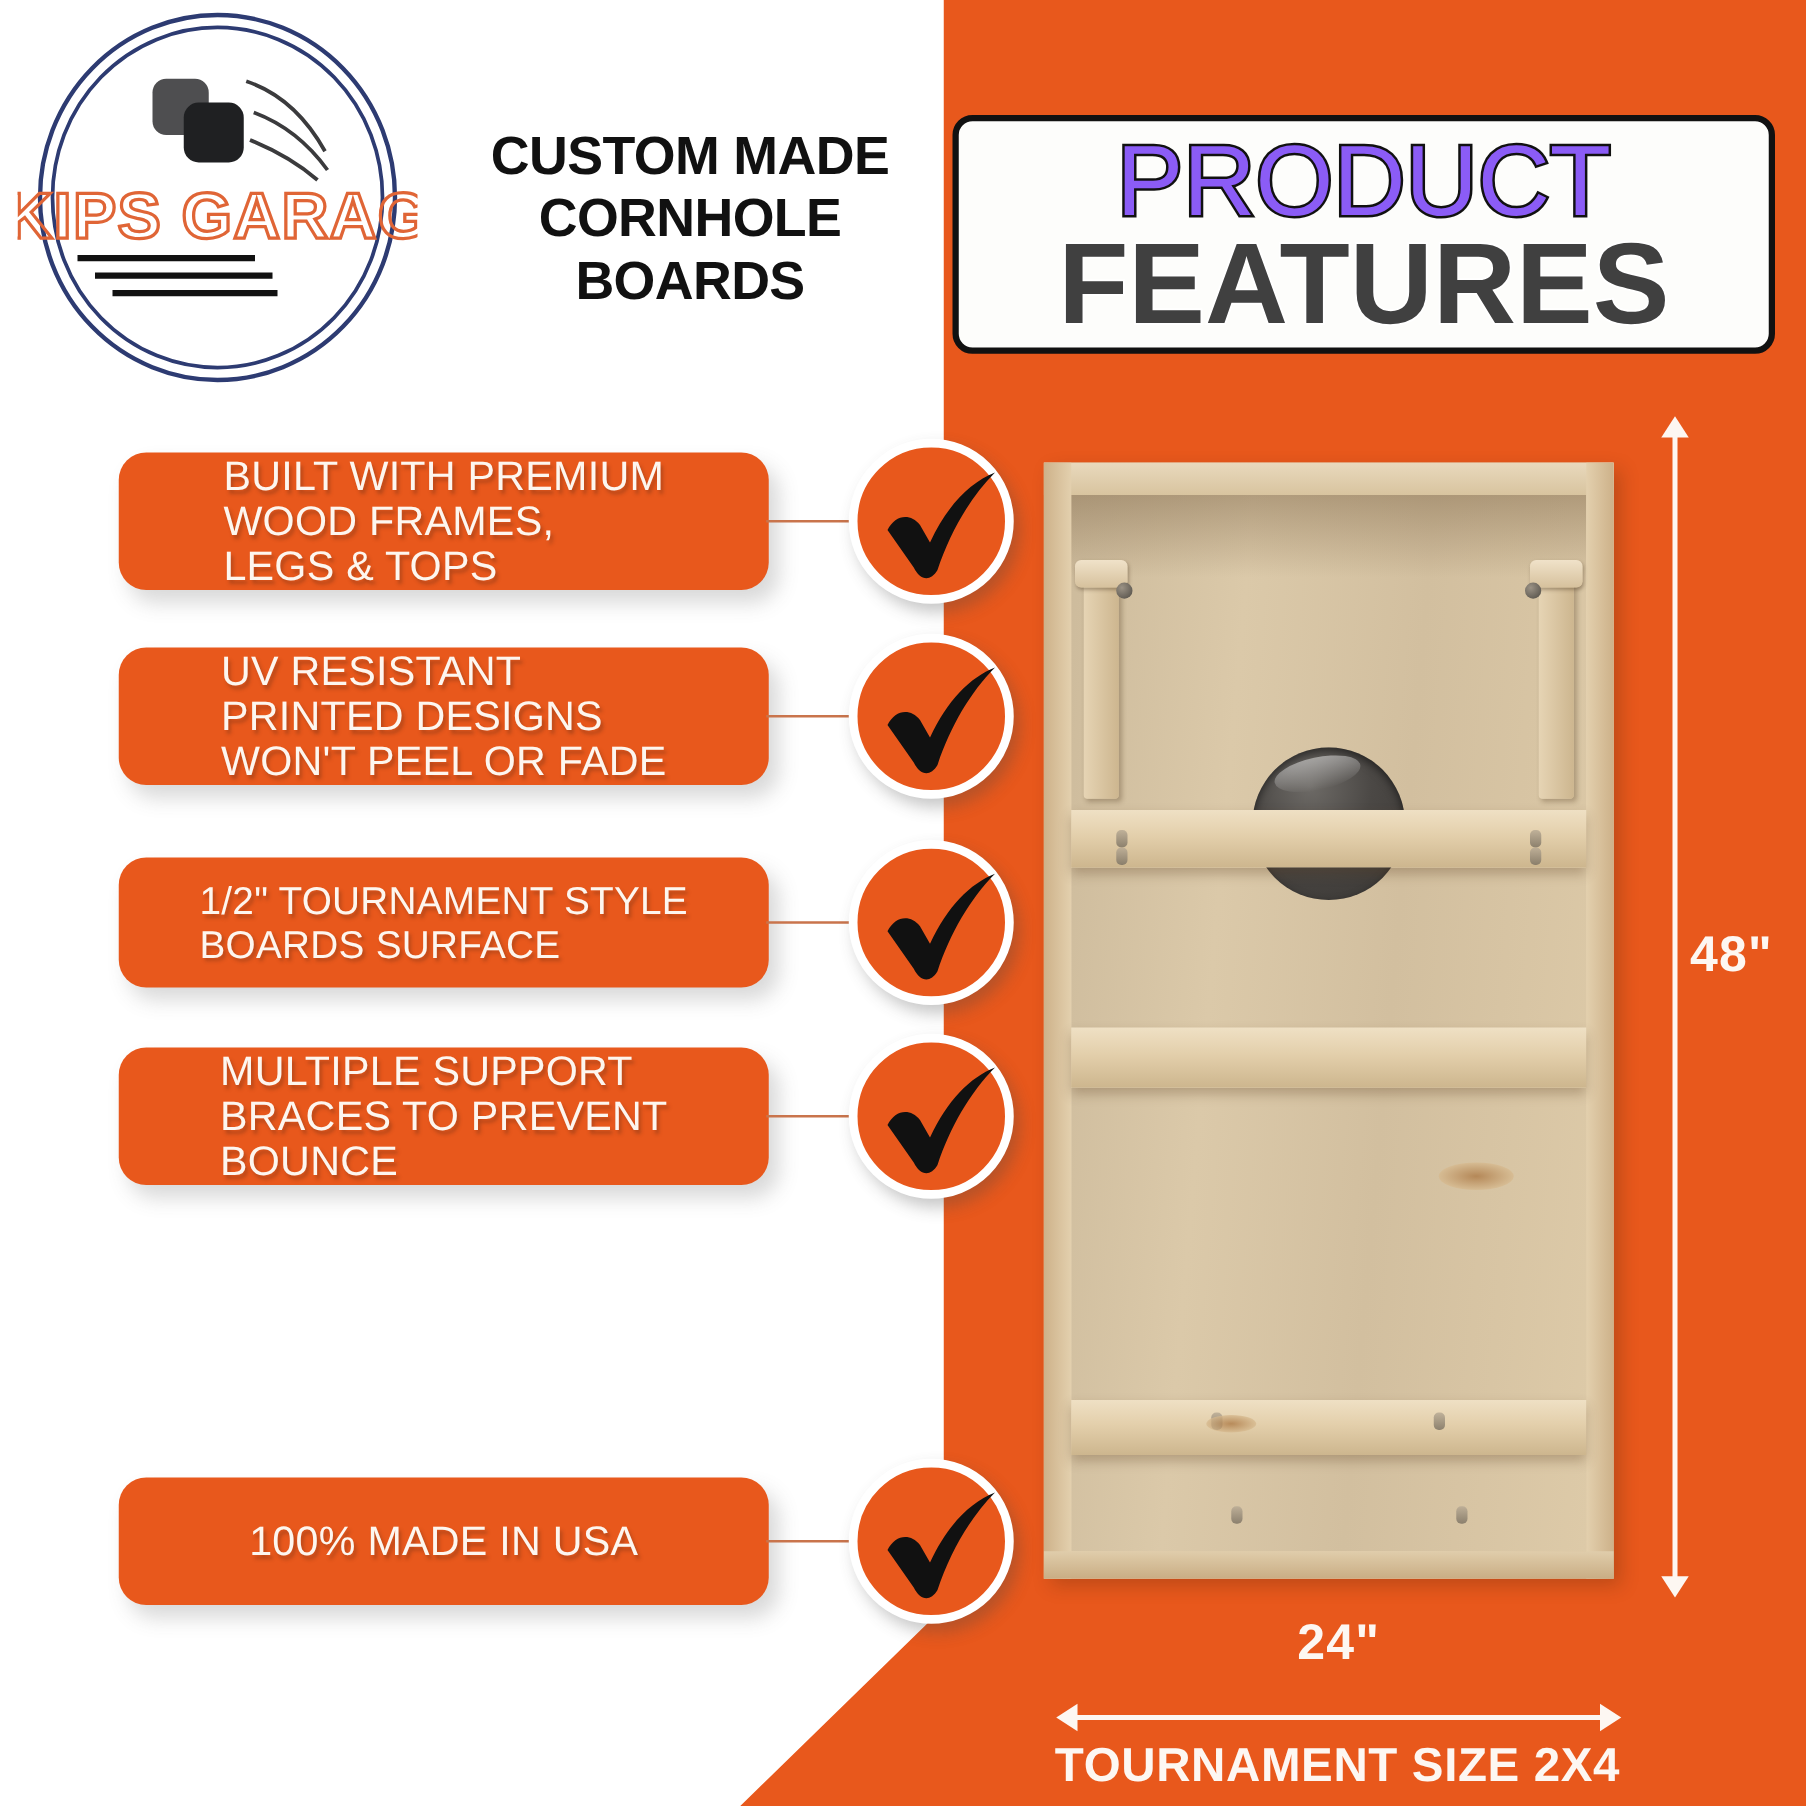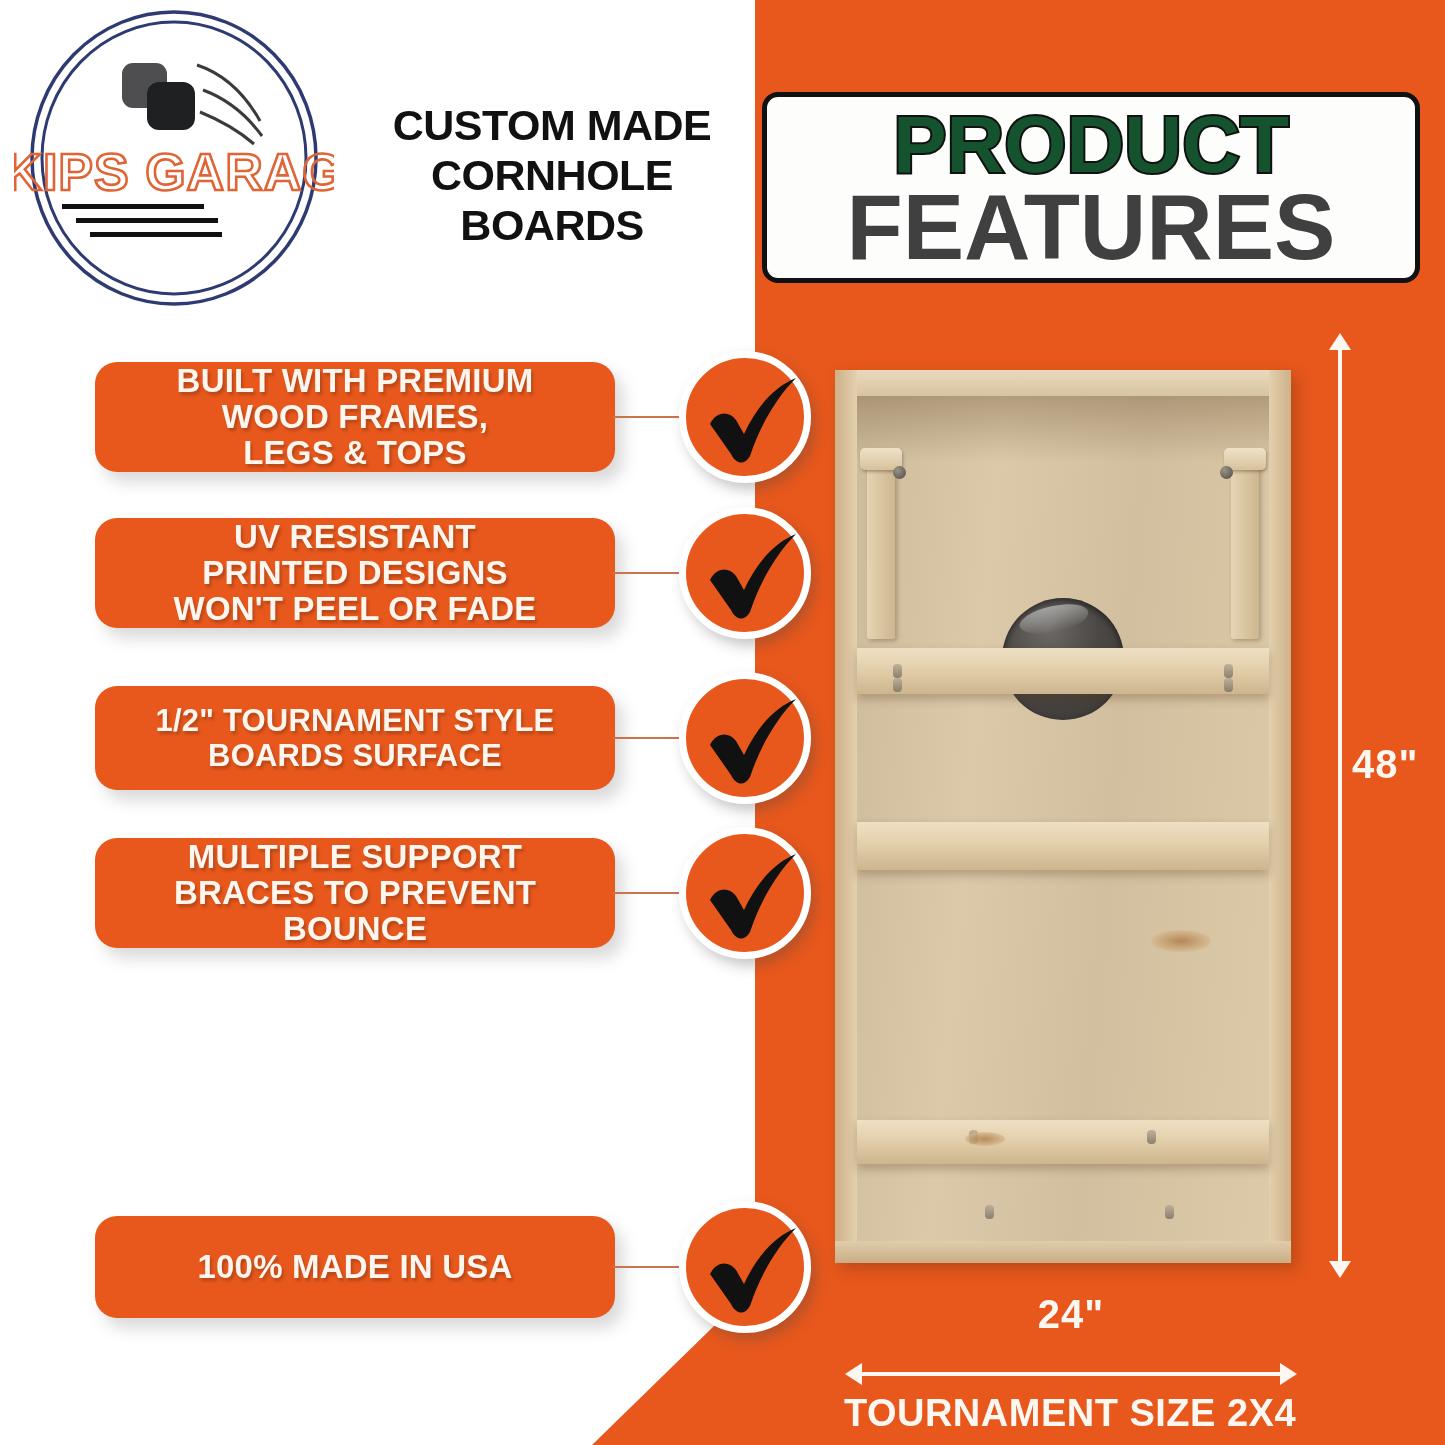--- a/index.html
+++ b/index.html
@@ -33,43 +33,43 @@
   .headline div{white-space:nowrap;}
 
   
   .pf-box{
     position:absolute;left:762px;top:92px;width:658px;height:191px;
     background:#fdfdfb;border:5px solid #111;border-radius:16px;
     box-sizing:border-box;
     display:flex;flex-direction:column;align-items:center;justify-content:center;
   }
   .pf-product{
-    font-weight:bold;font-size:80px;line-height:76px;
-    color:#14532d;letter-spacing:0px;
+    font-weight:normal;font-size:80px;line-height:76px;
+    color:#8b5cf6;letter-spacing:0px;
     -webkit-text-stroke:4px #111;
     paint-order:stroke fill;
   }
   .pf-features{
     font-weight:bold;font-size:92px;line-height:84px;
     color:#404040;letter-spacing:0px;margin-top:2px;
     -webkit-text-stroke:3px #ffffff;
     paint-order:stroke fill;
   }
 
   
   .feature-row{position:absolute;left:0;width:830px;height:140px;}
   .pill{
     position:absolute;left:95px;top:0;width:520px;height:100%;
     background:#E8581C;border-radius:22px;
     box-shadow:8px 10px 16px rgba(80,80,80,0.22);
     display:flex;align-items:center;justify-content:center;
     box-sizing:border-box;padding:0 18px;
   }
   .pill-text{
-    color:#fdf6ef;text-align:center;font-weight:bold;
+    color:#fdf6ef;text-align:left;font-weight:normal;
     font-size:33px;line-height:36px;letter-spacing:0.2px;
     text-shadow:2px 3px 3px rgba(90,40,20,0.35);
   }
   .pill-text.small{font-size:31px;line-height:35px;}
   .connector{
     position:absolute;left:613px;top:50%;width:80px;height:2px;
     background:#C9744C;transform:translateY(-1px);
   }
   .check-circle{
     position:absolute;left:679px;top:50%;width:132px;height:132px;
@@ -245,21 +245,21 @@
     </div>
     <div class="connector"></div>
     <div class="check-circle">
       <svg width="106" height="106" viewBox="0 0 106 106">
         <path d="M12 56 C18 44 30 42 38 52 L46 66 C60 36 78 18 98 10 C78 30 62 58 52 88 C46 98 38 96 33 86 Z" fill="#111"></path>
       </svg>
     </div>
   </div>
 
 
-  <div class="feature-row" style="top:1216px;height:102px;">
+  <div class="feature-row" style="top:1182px;height:102px;">
     <div class="pill">
       <div class="pill-text">
         <span>100% MADE IN USA</span>
       </div>
     </div>
     <div class="connector"></div>
     <div class="check-circle">
       <svg width="106" height="106" viewBox="0 0 106 106">
         <path d="M12 56 C18 44 30 42 38 52 L46 66 C60 36 78 18 98 10 C78 30 62 58 52 88 C46 98 38 96 33 86 Z" fill="#111"></path>
       </svg>

